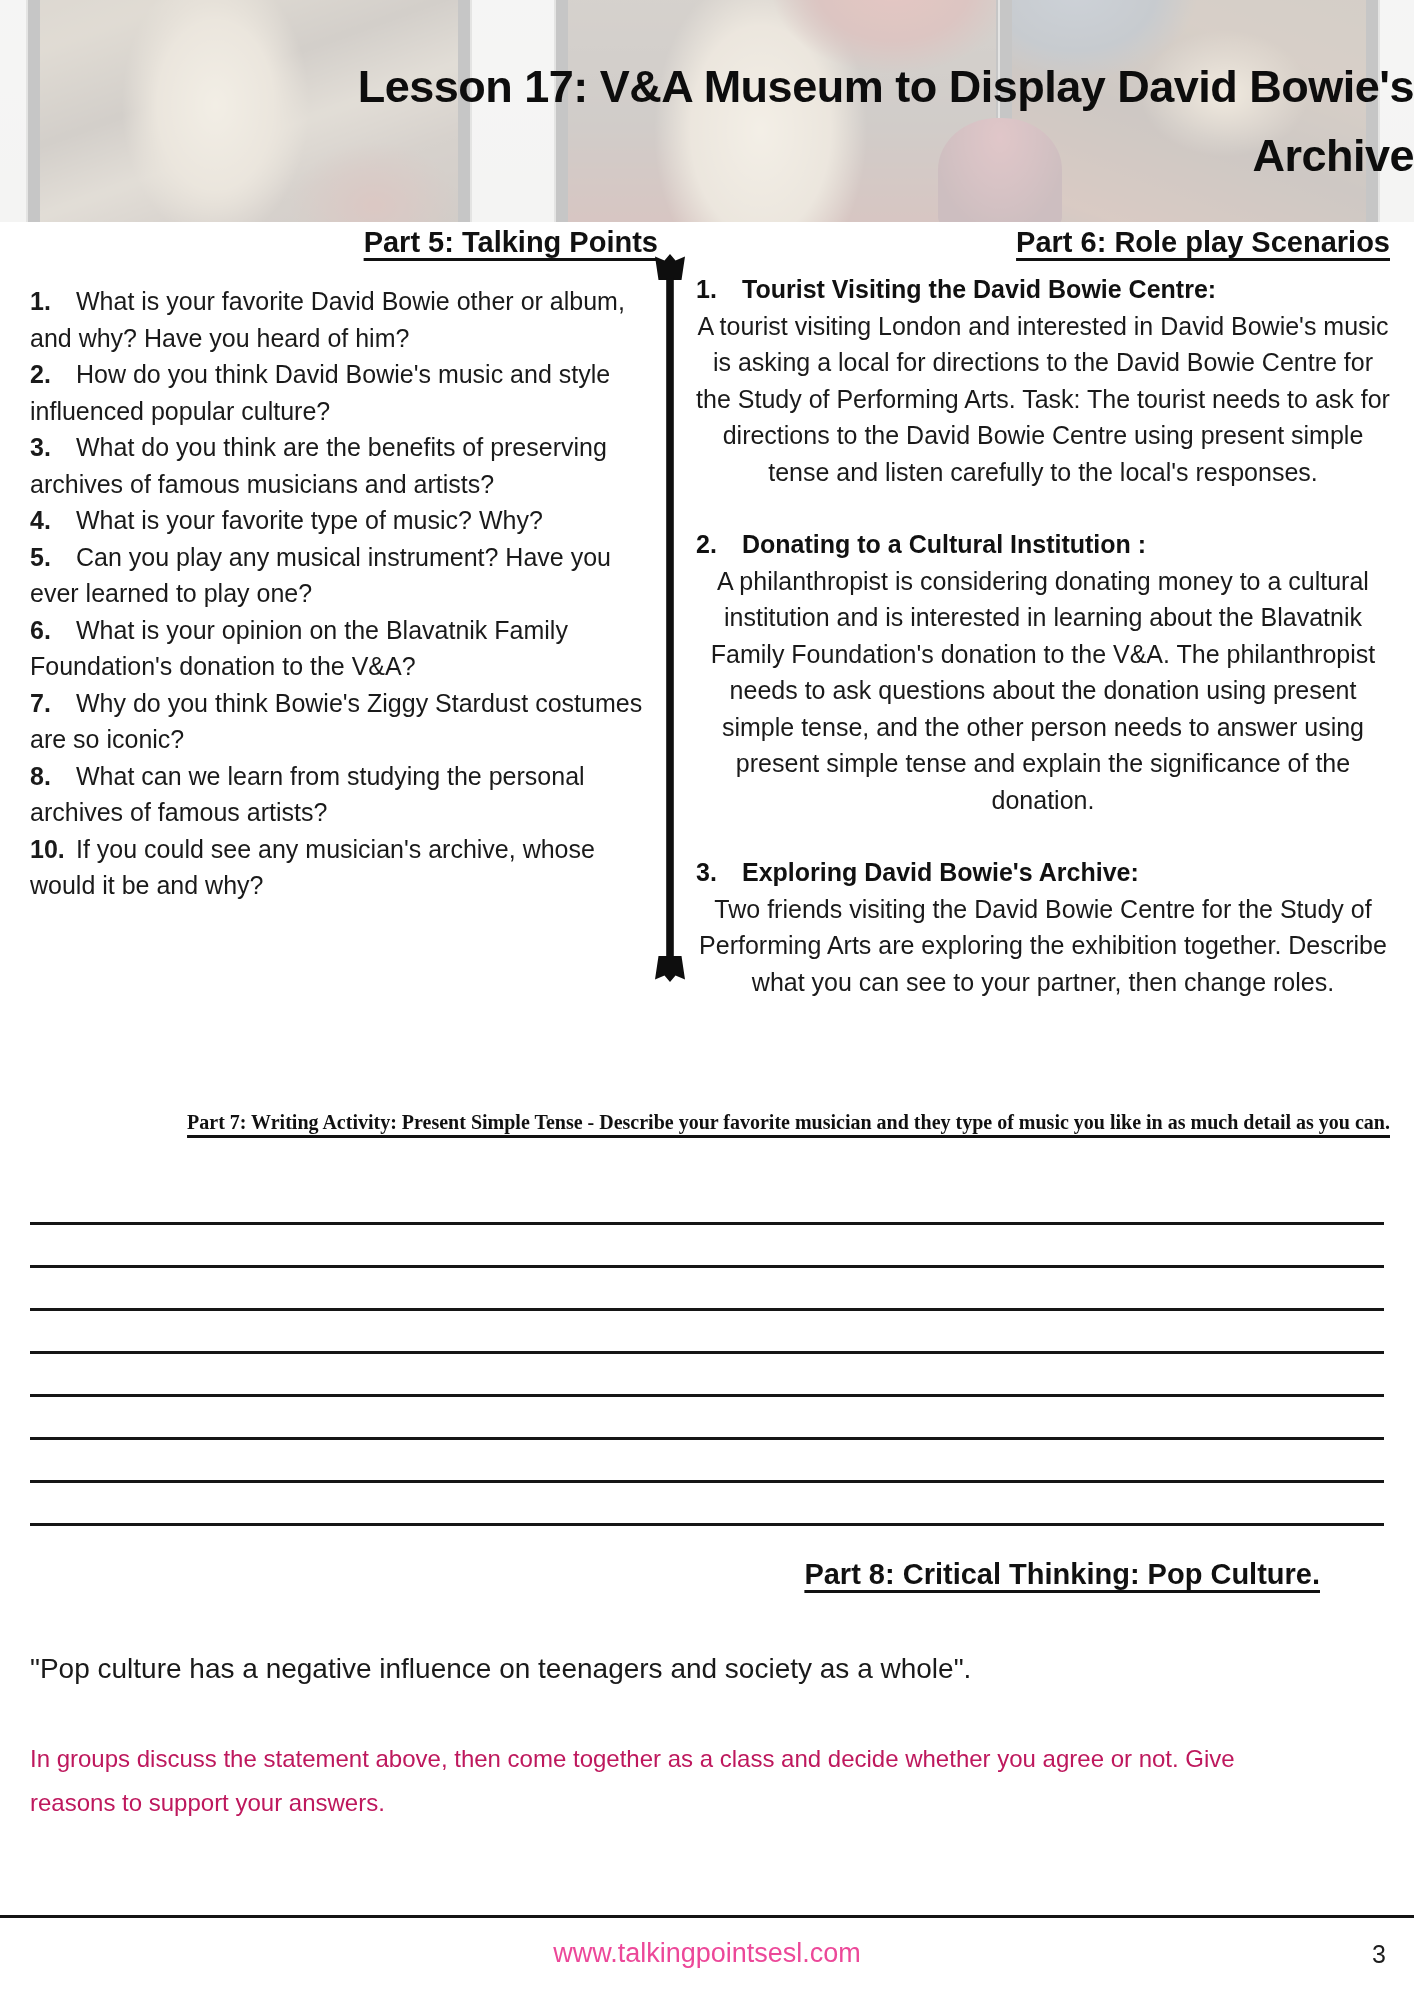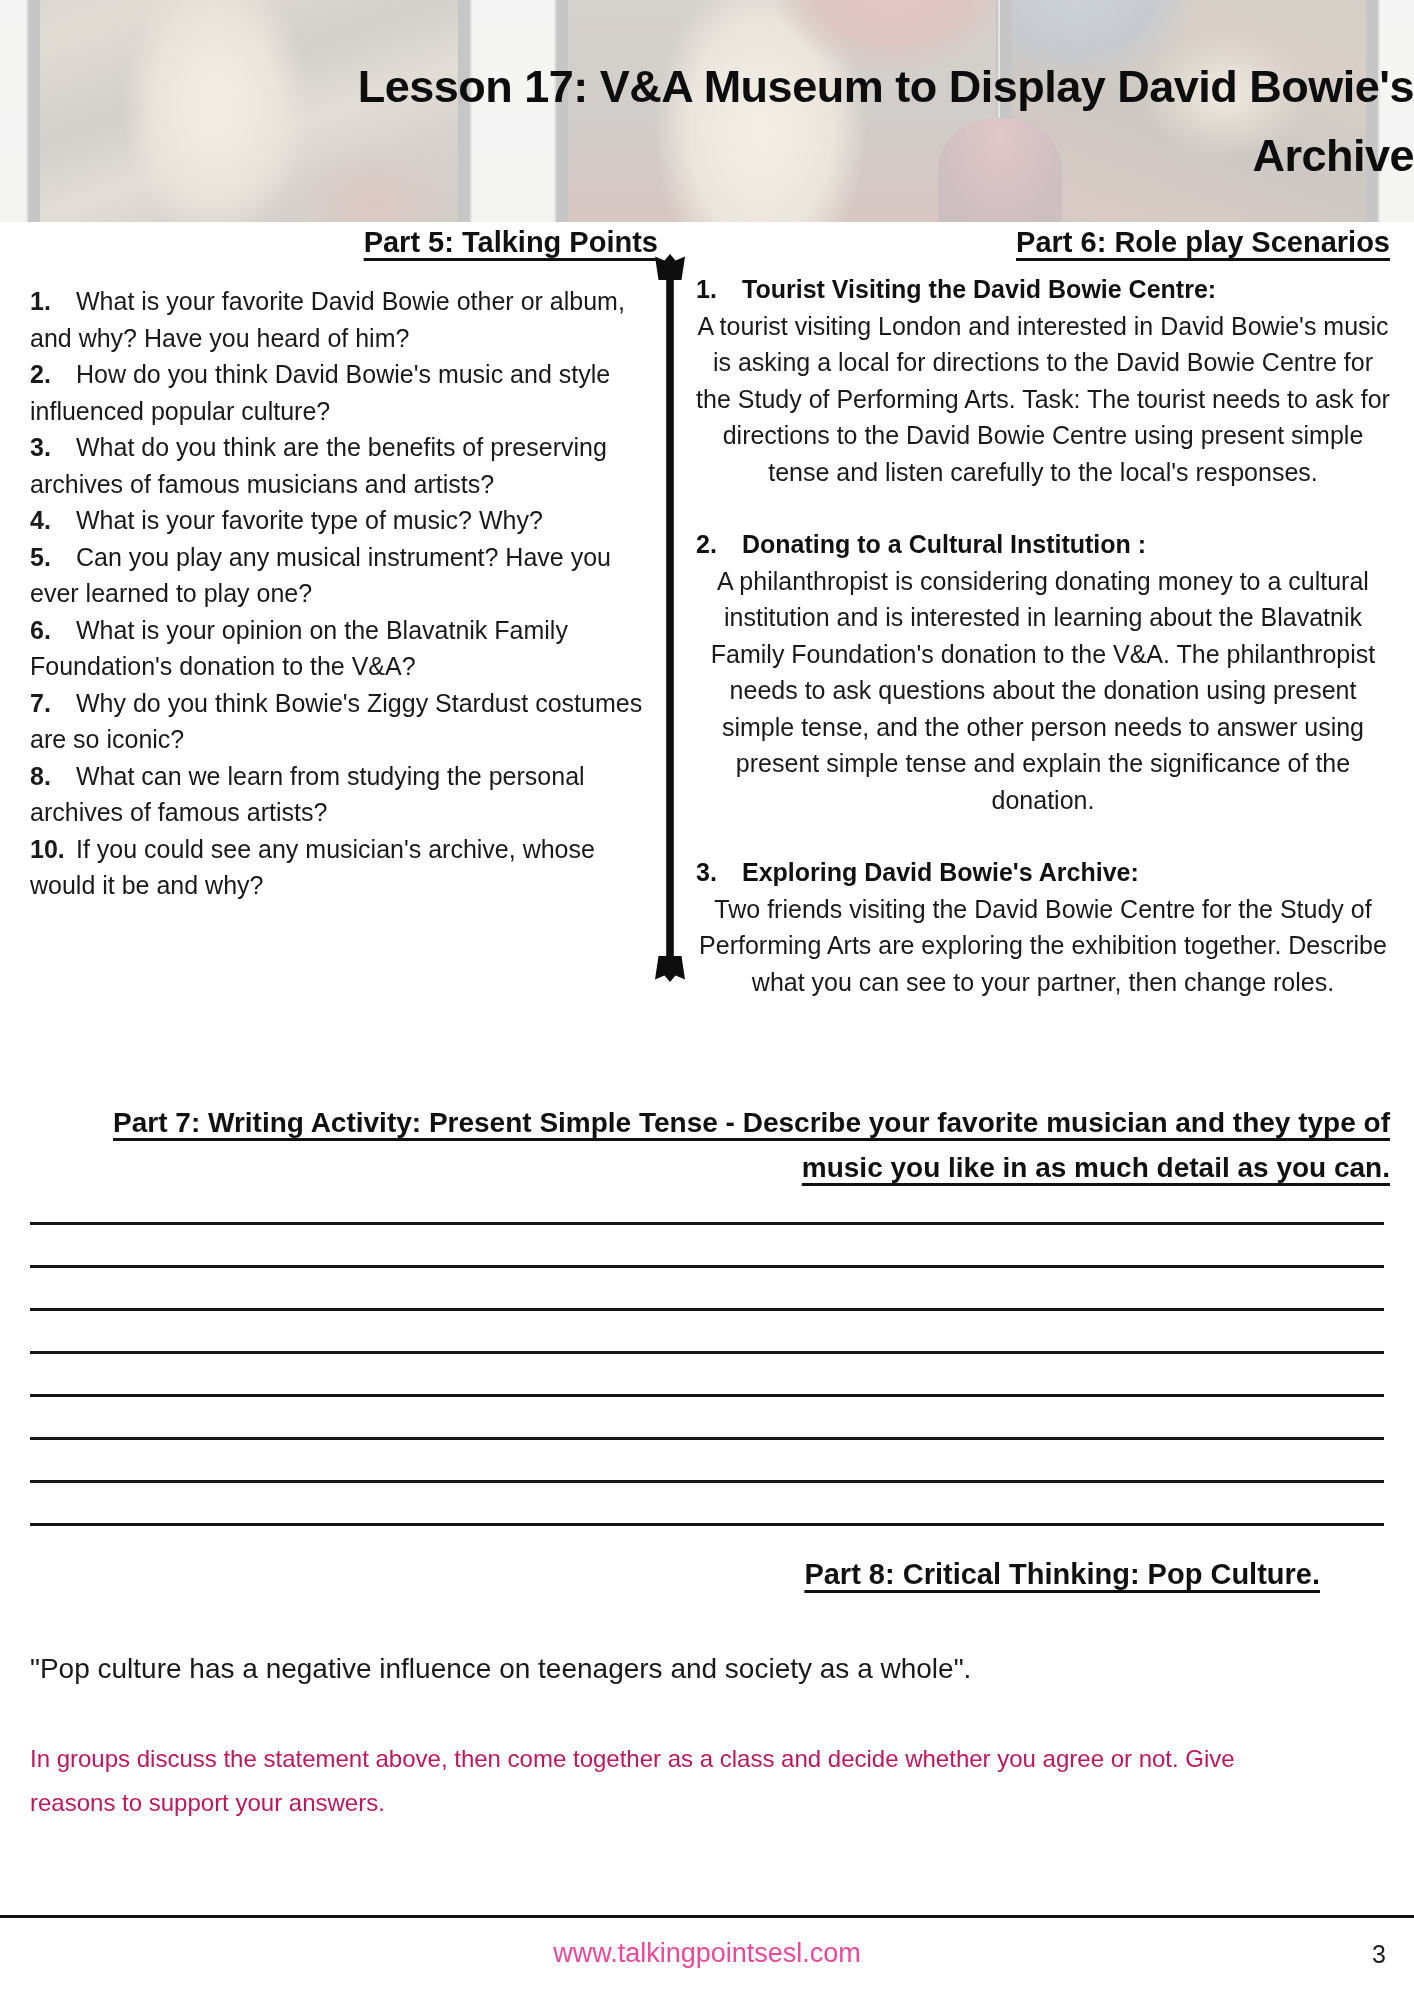--- a/index.html
+++ b/index.html
@@ -53,21 +53,21 @@
   
   .part6 { position:absolute; left:696px; top:226px; width:694px; }
   .part6 h2 { margin-left:14px; margin-bottom:12px; }
   .scenario { margin-bottom:36px; }
   .scenario-title { font-size:25px; font-weight:700; line-height:36.5px; color:#111; }
   .scenario-title .num { display:inline-block; min-width:46px; }
   .scenario-text { font-size:25px; line-height:36.5px; color:#1a1a1a;text-align:center; }
 
   
   .part7 { position:absolute; left:30px; top:1100px; width:1360px; }
-  .part7 h2 { font-size:28px; line-height:45px; }
+  .part7 h2 { font-size:20px; line-height:45px;font-family:Liberation Serif, serif; }
 
   .writing-lines { position:absolute; left:30px; top:1182px; width:1354px; }
   .wline { height:43px; border-bottom:3px solid #161616; }
 
   
   .part8 { position:absolute; left:30px; top:1558px; width:1290px; }
   .part8 h2 { font-size:29px; }
   .quote { margin-top:56px; font-size:28px; line-height:44px; color:#1a1a1a; }
   .instructions { margin-top:46px; font-size:24px; line-height:44px; color:#be185d; }
 

